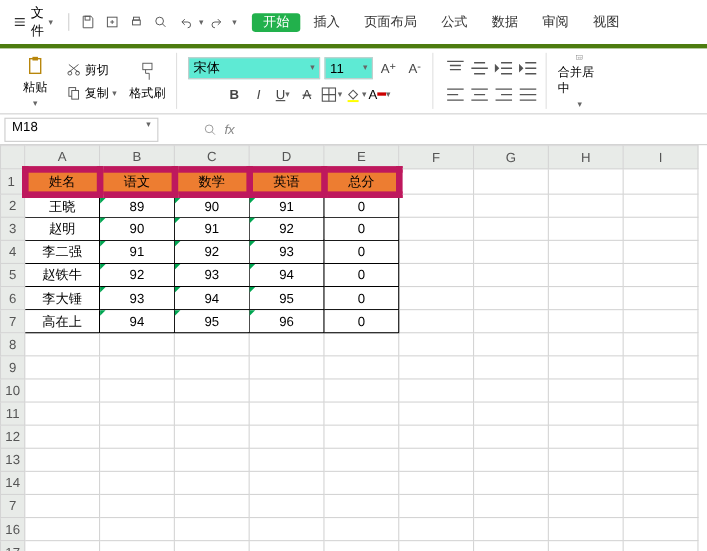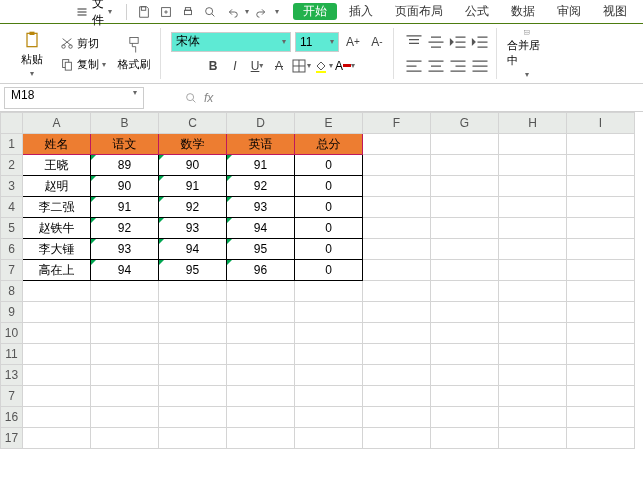--- a/index.html
+++ b/index.html
@@ -1,18 +1,18 @@
 <!DOCTYPE html>
 <html><head>
 <meta charset="utf-8">
 <style>
 * { box-sizing: border-box; margin: 0; padding: 0; font-family: "Microsoft YaHei", sans-serif; }
 body { background: #fff; width: 643px; height: 501px; overflow: hidden; font-size: 12px; }
 
-.menubar { height: 24px; display: flex; align-items: center; padding: 0 6px; border-bottom: 1px solid #4d7c0f; gap: 4px; justify-content: flex-end; }
+.menubar { height: 44px; display: flex; align-items: center; padding: 0 6px; border-bottom: 4px solid #4d7c0f; gap: 4px; }
 .menubar .file-menu { display: flex; align-items: center; gap: 4px; padding: 2px 6px; cursor: pointer; }
 .menubar .sep { width: 1px; height: 16px; background: #d0d0d0; margin: 0 4px; }
 .menubar .qat-icon { width: 18px; height: 18px; display: flex; align-items: center; justify-content: center; cursor: pointer; color: #555; }
 .menubar .qat-icon svg { width: 14px; height: 14px; }
 .tabs { display: flex; align-items: center; margin-left: 10px; gap: 2px; }
 .tab { padding: 0 10px; cursor: pointer; color: #333; border-radius: 3px; }
 .tab.active { background: #22b14c; color: #fff; }
 
 .ribbon { height: 60px; border-bottom: 1px solid #d0d0d0; display: flex; align-items: stretch; padding: 4px 6px; gap: 4px; }
 .ribbon-group { display: flex; align-items: center; padding: 0 6px; border-right: 1px solid #e0e0e0; gap: 4px; }
@@ -34,21 +34,21 @@
 .namebox { width: 140px; height: 22px; border: 1px solid #ccc; margin-left: 4px; display: flex; padding: 0 6px; justify-content: space-between; }
 .fx-area { margin-left: 40px; display: flex; align-items: center; gap: 6px; color: #888; }
 .fx-area svg { width: 14px; height: 14px; }
 
 .grid-wrap { position: relative; }
 table.grid { border-collapse: collapse; table-layout: fixed; }
 table.grid th, table.grid td { border: 1px solid #d4d4d4; height: 21px; font-size: 12px; text-align: center; background: #fff; font-weight: normal; }
 table.grid th.colhdr { background: #e8ebe8; color: #555; width: 68px; }
 table.grid th.rowhdr { background: #e8ebe8; color: #555; width: 22px; }
 table.grid th.corner { background: #e8ebe8; width: 22px; }
-table.grid td.datahdr { background: #ed7d31; color: #000; border: 1px solid #be185d; }
+table.grid td.datahdr { background: #ed7d31; color: #000; border: 6px solid #be185d; }
 table.grid td.datacell { border: 1px solid #000; position: relative; }
 .gm { position: absolute; top: 0; left: 0; width: 0; height: 0; border-style: solid; border-width: 5px 5px 0 0; border-color: #00a651 transparent transparent transparent; }
 </style>
 </head>
 <body>
 
 <div class="menubar">
   <div class="file-menu">
     <svg viewBox="0 0 16 16">
         <path d="M2 4h12M2 8h12M2 12h12" stroke="#333" stroke-width="1.5"></path>
@@ -401,21 +401,45 @@
           <td class=""></td>
           <td class=""></td>
           <td class=""></td>
           <td class=""></td>
           <td class=""></td>
           <td class=""></td>
           <td class=""></td>
           <td class=""></td>
         </tr>
         <tr>
+          <th class="rowhdr">12</th>
+          <td class=""></td>
+          <td class=""></td>
+          <td class=""></td>
+          <td class=""></td>
+          <td class=""></td>
+          <td class=""></td>
+          <td class=""></td>
+          <td class=""></td>
+          <td class=""></td>
+        </tr>
+        <tr>
           <th class="rowhdr">13</th>
+          <td class=""></td>
+          <td class=""></td>
+          <td class=""></td>
+          <td class=""></td>
+          <td class=""></td>
+          <td class=""></td>
+          <td class=""></td>
+          <td class=""></td>
+          <td class=""></td>
+        </tr>
+        <tr>
+          <th class="rowhdr">14</th>
           <td class=""></td>
           <td class=""></td>
           <td class=""></td>
           <td class=""></td>
           <td class=""></td>
           <td class=""></td>
           <td class=""></td>
           <td class=""></td>
           <td class=""></td>
         </tr>

